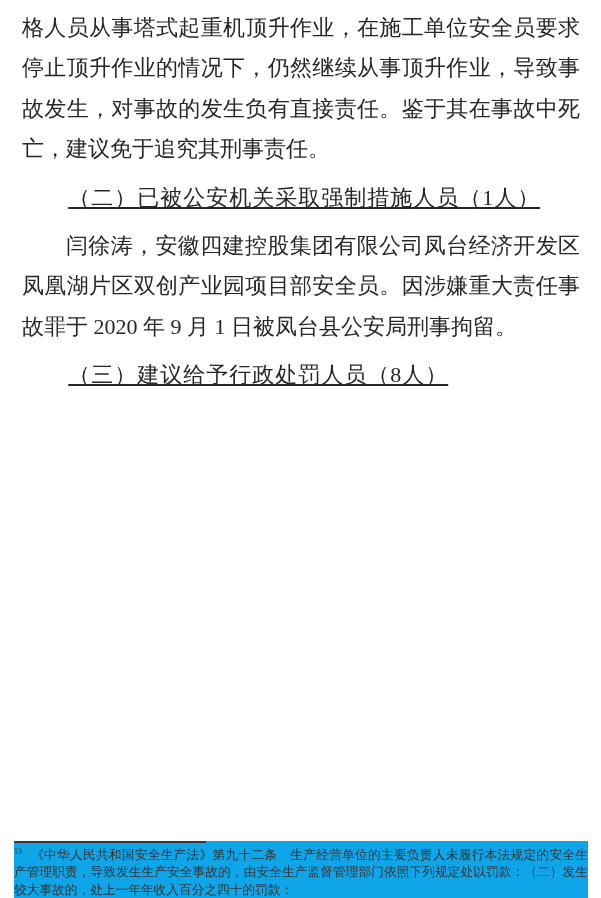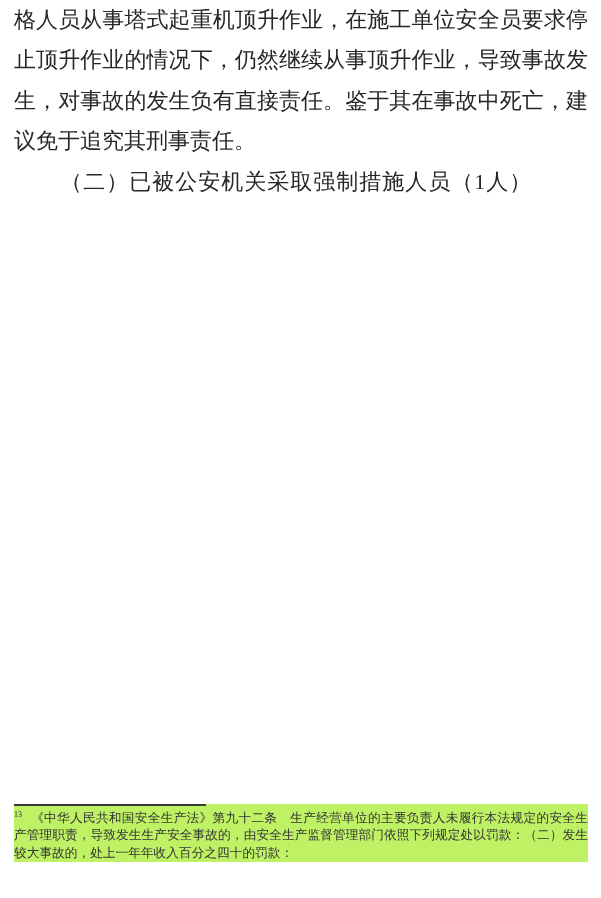--- a/index.html
+++ b/index.html
@@ -21,42 +21,43 @@
     left: 14px;
     top: 0;
     width: 574px;
     font-size: 22px;
     line-height: 40.4px;
     text-align: justify;
     text-justify: inter-character;
     word-break: break-all;
   }
   .body-text p {
-    margin: 0;
+    margin: 8px;
     padding: 0;
   }
   .body-text p.indent {
     text-indent: 2em;
   }
   .body-text p.heading {
     text-indent: 2.1em;
     font-weight: 500;
     letter-spacing: 1px;
+    text-decoration: underline;
   }
   .body-text sup {
     font-size: 0.58em;
     line-height: 0;
     vertical-align: super;
   }
   .footnote-area {
     position: absolute;
     left: 14px;
-    top: 804px;
+    top: 841px;
     width: 574px;
-    background: #bef264;
+    background: #0ea5e9;
   }
   .footnote-rule {
     width: 192px;
     height: 0;
     border-top: 2px solid #3a3a3a;
     margin-bottom: 4px;
   }
   .footnote {
     font-size: 12.7px;
     line-height: 17.4px;
@@ -72,20 +73,22 @@
     margin-right: 9px;
   }
 </style>
 </head>
 <body>
 
 <div class="page">
   <div class="body-text" id="body-container">
       <p class="body"><span>格人员从事塔式起重机顶升作业，在施工单位安全员要求停止顶升作业的情况下，仍然继续从事顶升作业，导致事故发生，对事故的发生负有直接责任。鉴于其在事故中死亡，建议免于追究其刑事责任。</span></p>
       <p class="heading"><span>（二）已被公安机关采取强制措施人员（1人）</span></p>
+      <p class="body indent"><span>闫徐涛，安徽四建控股集团有限公司凤台经济开发区凤凰湖片区双创产业园项目部安全员。因涉嫌重大责任事故罪于 2020 年 9 月 1 日被凤台县公安局刑事拘留。</span></p>
+      <p class="heading"><span>（三）建议给予行政处罚人员（8人）</span></p>
     </div>
   <div class="footnote-area">
     <div class="footnote-rule"></div>
     <div class="footnote">
       <sup>13</sup><span>《中华人民共和国安全生产法》第九十二条　生产经营单位的主要负责人未履行本法规定的安全生产管理职责，导致发生生产安全事故的，由安全生产监督管理部门依照下列规定处以罚款：（二）发生较大事故的，处上一年年收入百分之四十的罚款：</span>
     </div>
   </div>
 </div>
 
 </body></html>

